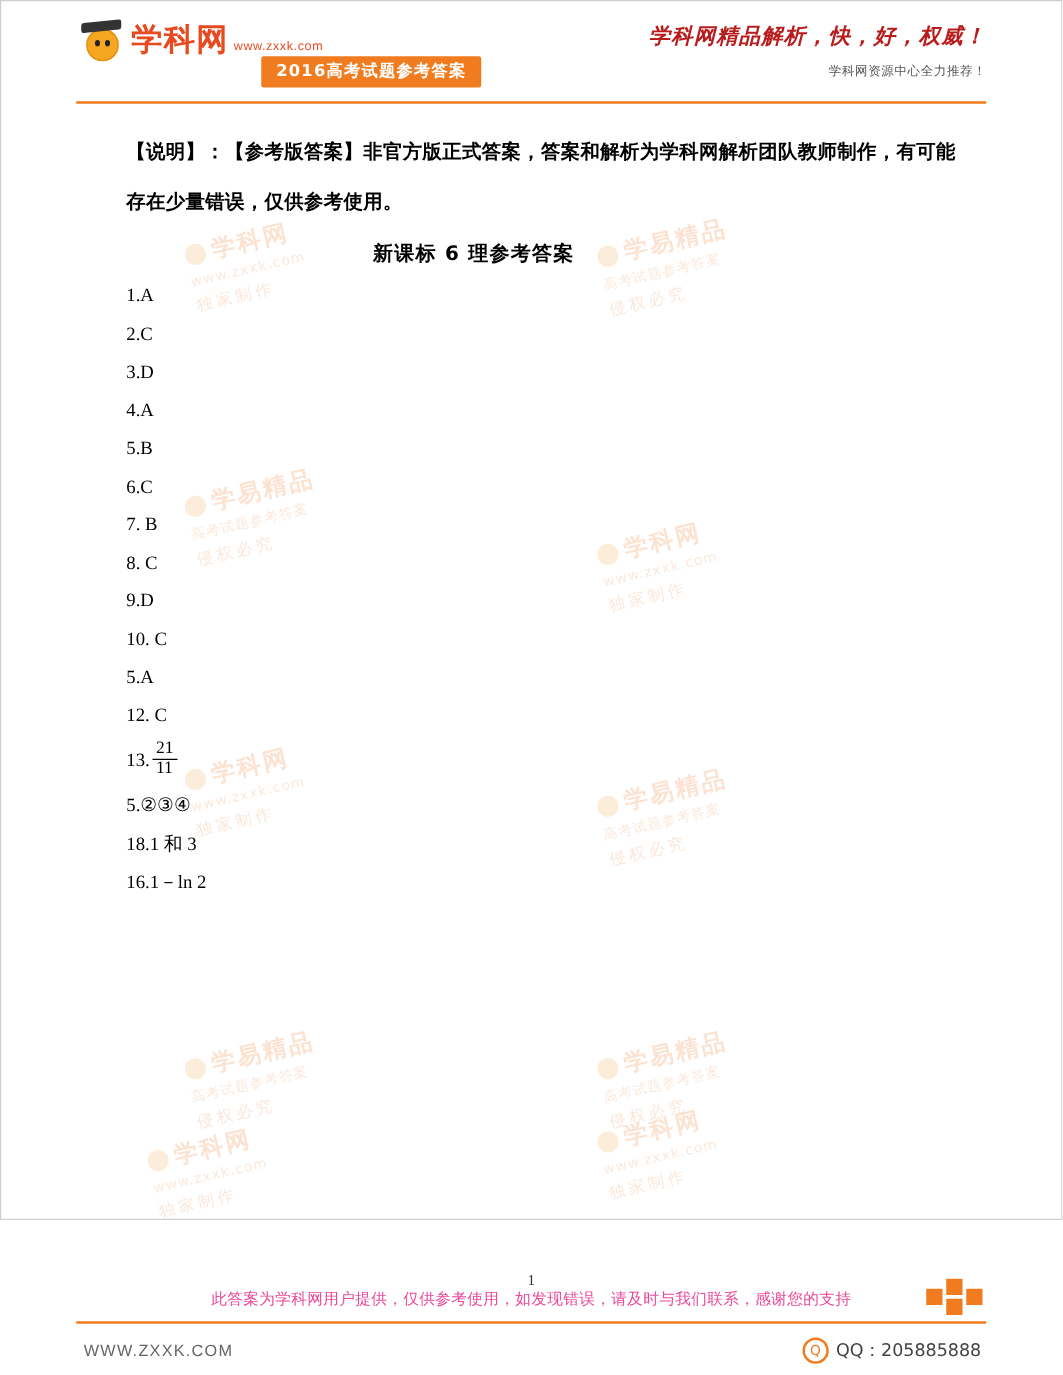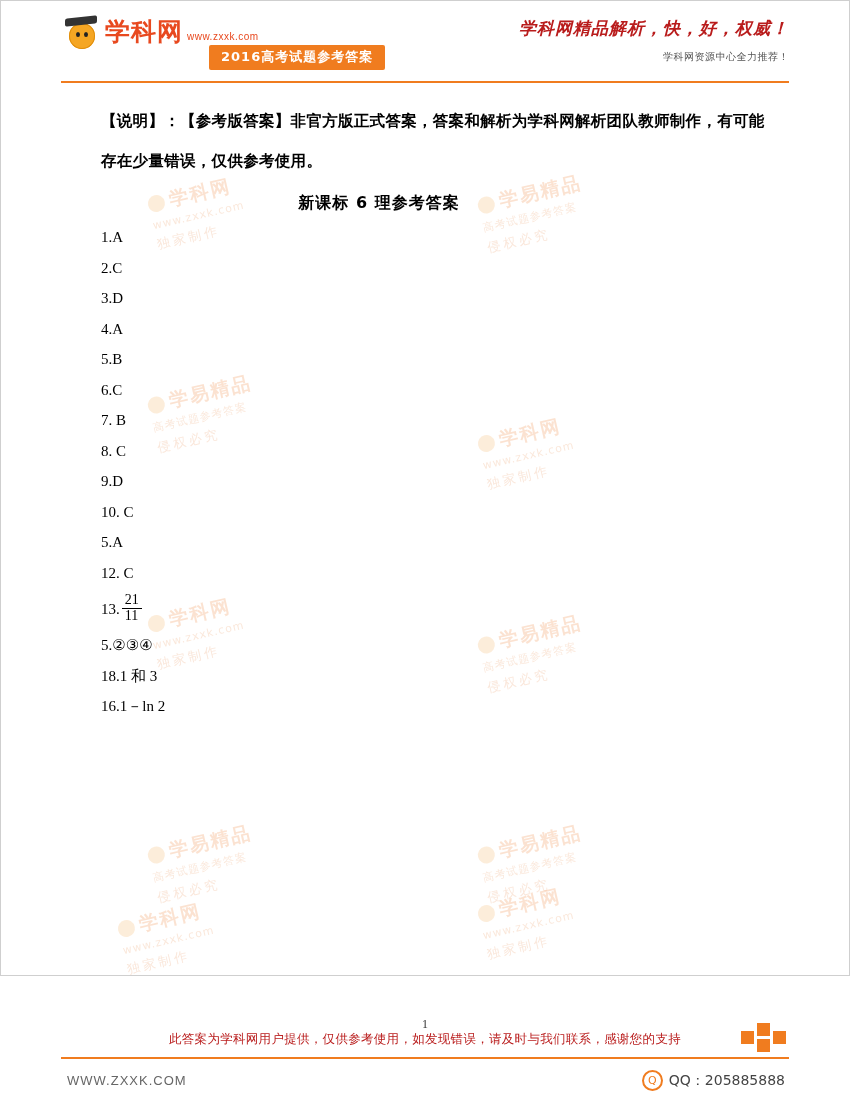--- a/index.html
+++ b/index.html
@@ -241,21 +241,21 @@
     color: #333;
     z-index: 3;
   }
   .footer-note {
     position: absolute;
     left: 0; right: 0;
     top: 1030px;
     text-align: center;
     font-family: "DejaVu Sans", sans-serif;
     font-size: 12.5px;
-    color: #b91c1c;
+    color: #ec4899;
     letter-spacing: .3px;
     z-index: 3;
   }
   .footer-rule {
     position: absolute;
     left: 60px;
     right: 60px;
     top: 1056px;
     border-top: 2px solid #f07c1f;
     z-index: 3;

